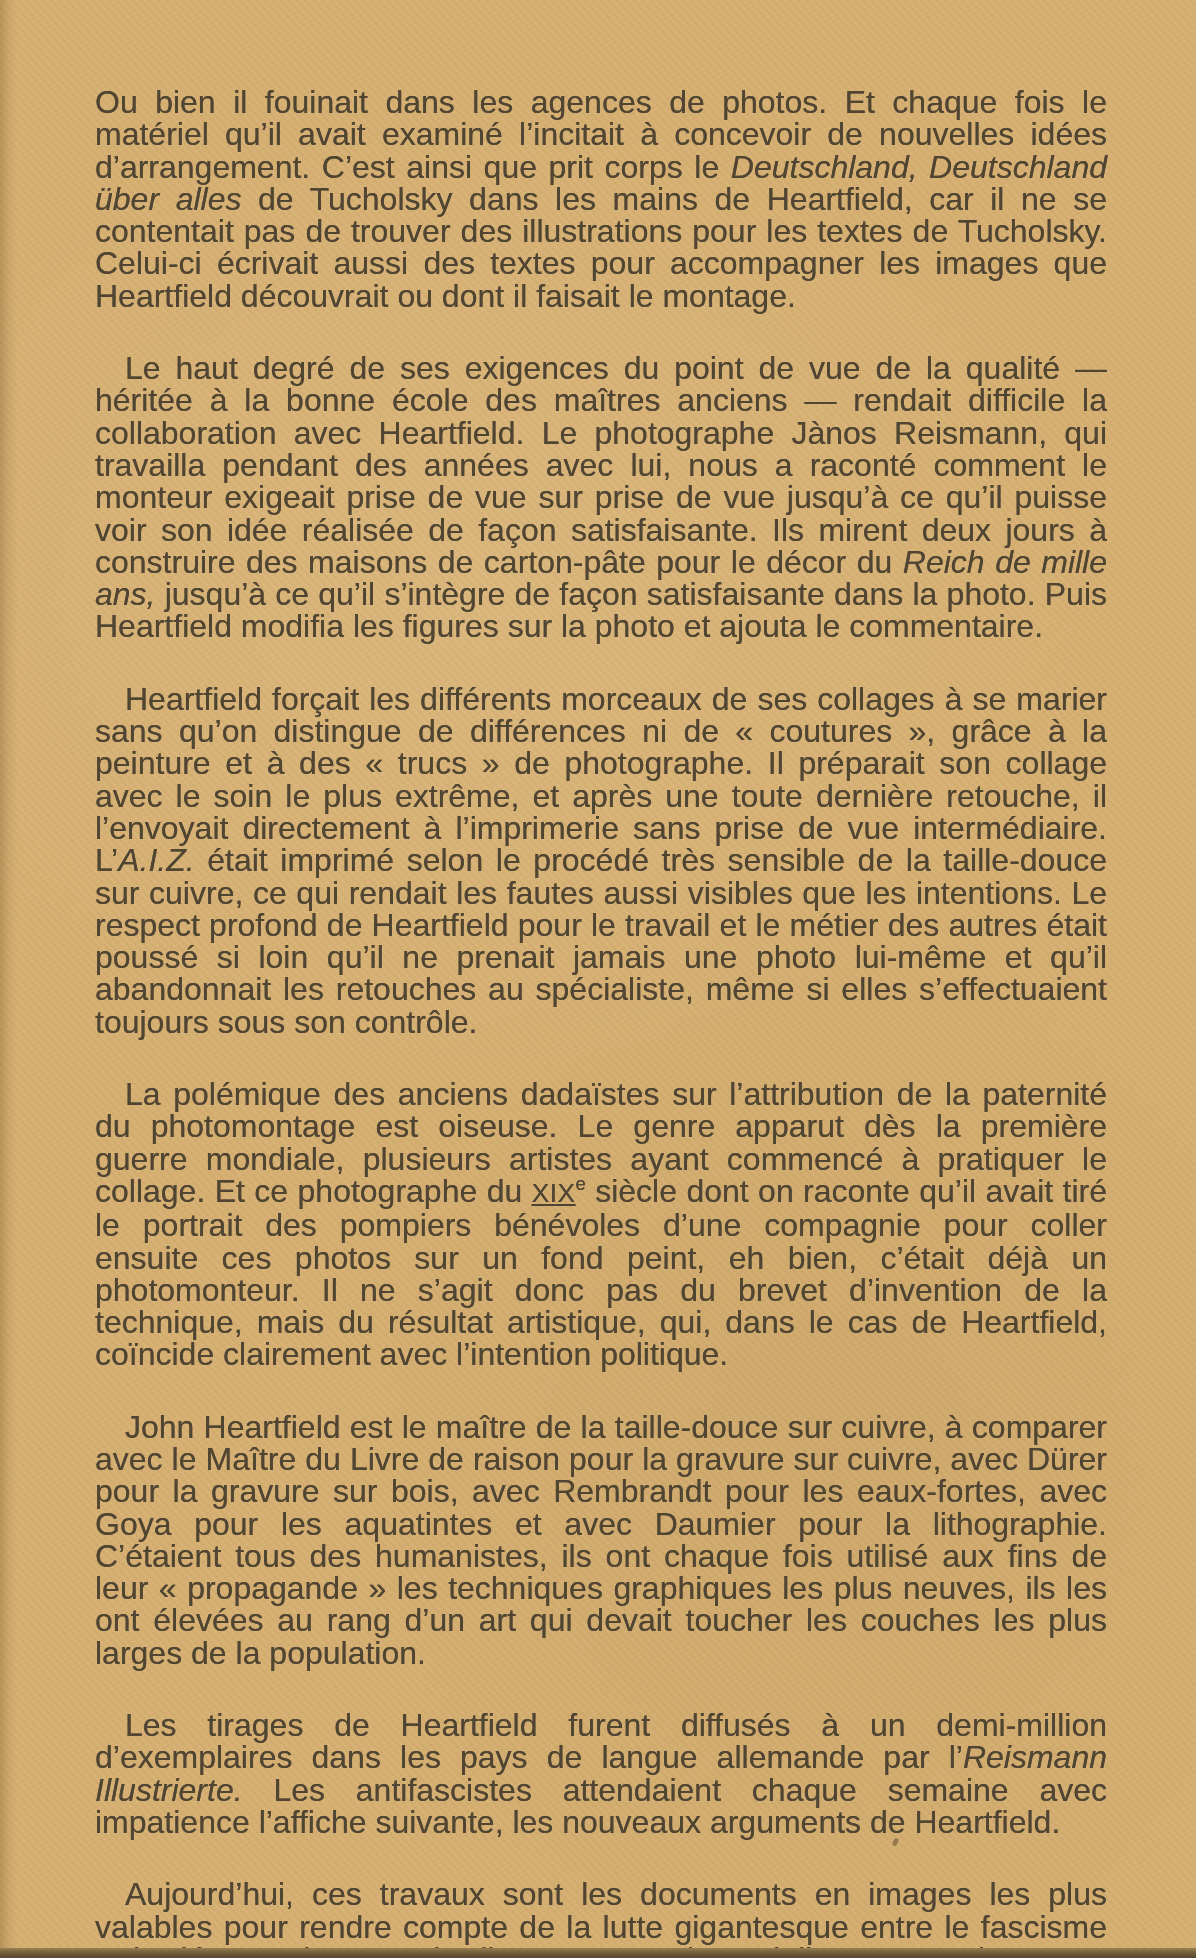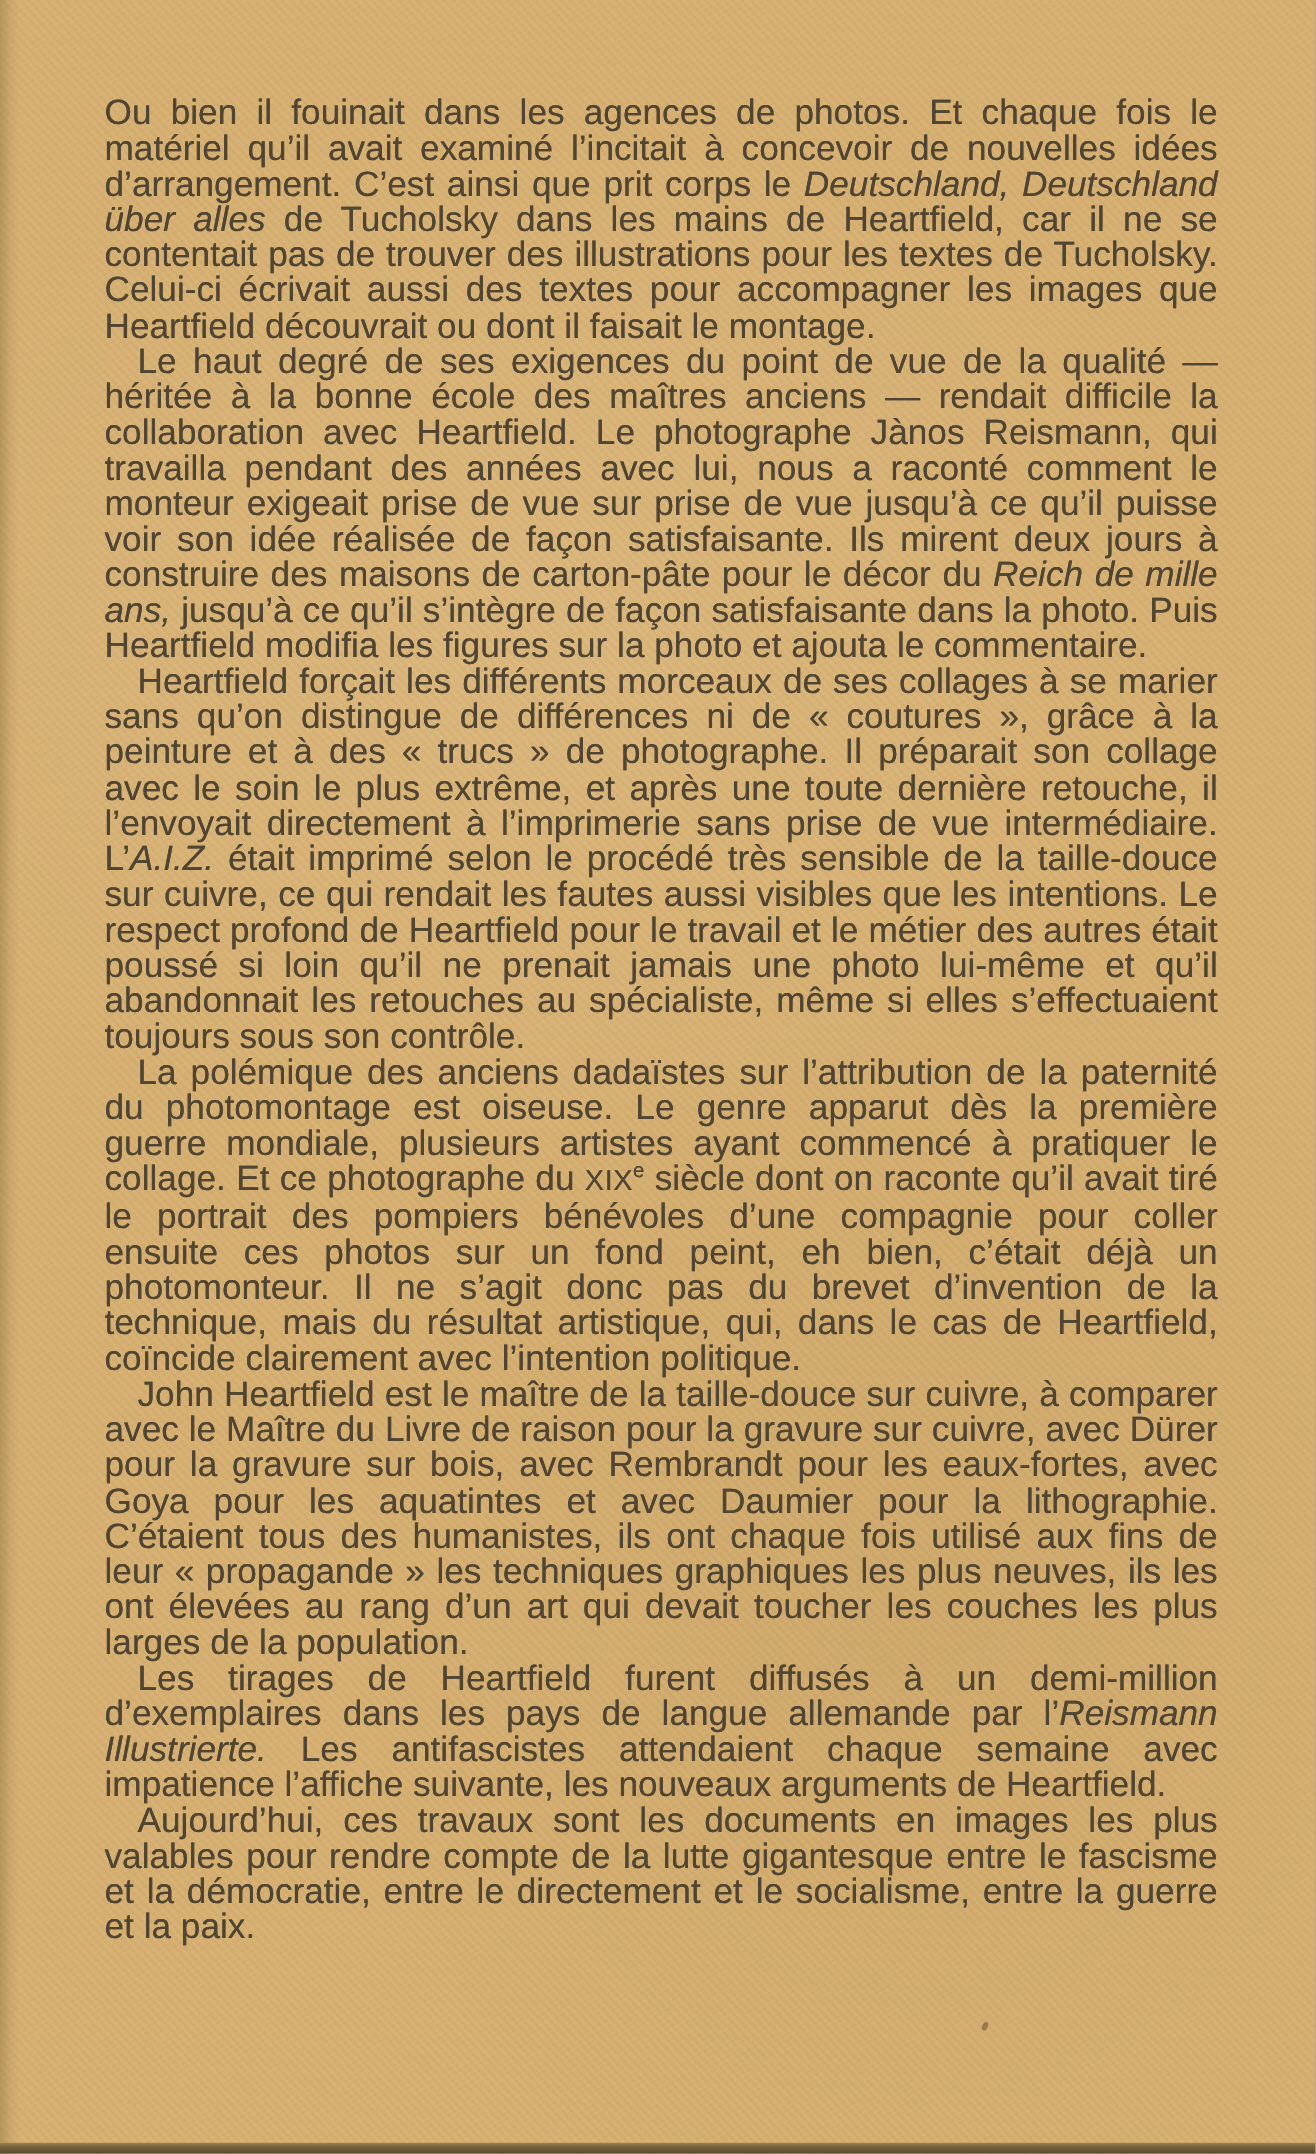--- a/index.html
+++ b/index.html
@@ -44,23 +44,23 @@
     line-height: 32.3px;
     text-align: justify;
     text-shadow: 0 0 0.6px rgba(79,69,50,0.85);
     hyphens: auto;
     -webkit-hyphens: auto;
   }
   .text-column p {
     margin: 0;
     padding: 0;
   }
-  .text-column p.indent { text-indent: 30px; }
+  .text-column p.indent { text-indent: 30px; margin-top: 40px; }
   .it { font-style: italic; }
-  .sc { font-size: 0.82em; letter-spacing: 0.5px; }
+  .sc { font-size: 0.82em; letter-spacing: 0.5px; text-decoration: underline; }
   .sup { font-size: 0.58em; vertical-align: super; line-height: 0; }
   .ink-speck {
     position: absolute;
     left: 893px;
     top: 1838px;
     width: 5px;
     height: 8px;
     border-radius: 60% 40% 55% 45%;
     background: rgba(100,80,45,0.55);
     transform: rotate(18deg);

